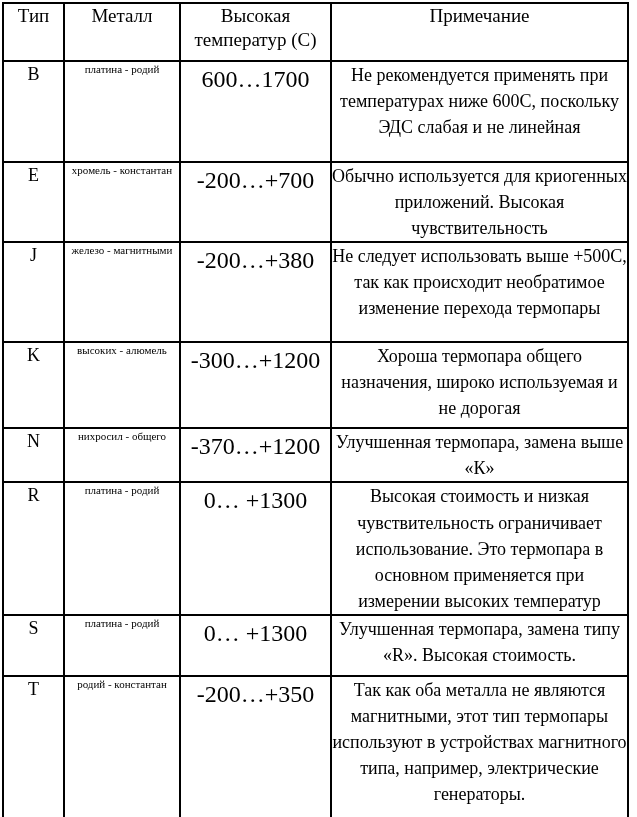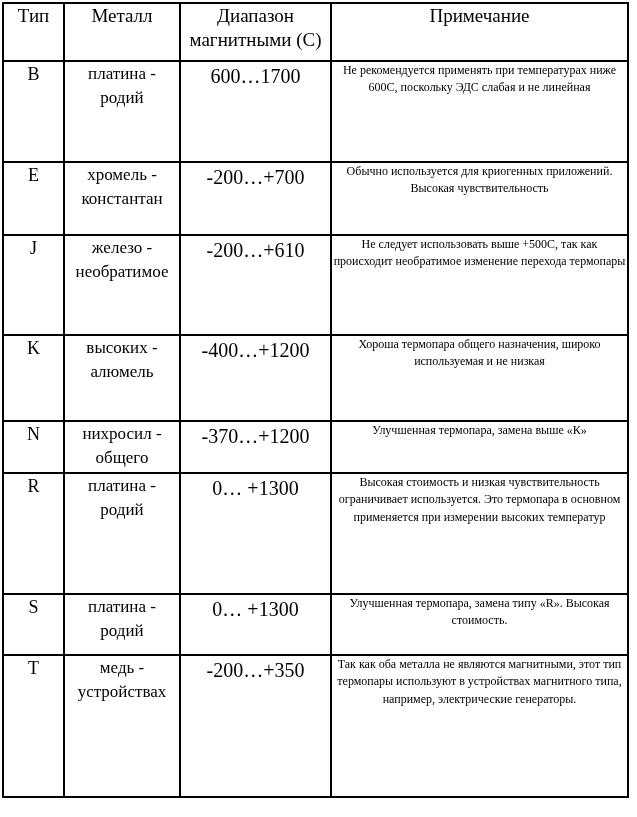--- a/index.html
+++ b/index.html
@@ -59,31 +59,31 @@
   tbody td {
     font-size: 18px;
     line-height: 1.42;
   }
 
   td.type-cell {
     font-size: 18px;
     padding-top: 8px;
   }
   td.metal-cell {
-    font-size: 17px;
+    font-size: 11px;
     padding-top: 9px;
     padding-left: 4px;
     padding-right: 4px;
   }
   td.range-cell {
-    font-size: 20px;
+    font-size: 24px;
     padding-top: 9px;
   }
   td.note-cell {
-    font-size: 12px;
+    font-size: 18px;
     padding-top: 8px;
     padding-bottom: 8px;
     padding-left: 8px;
     padding-right: 8px;
     line-height: 1.45;
   }
 
   
   tr.row-B td { height: 99px; }
   tr.row-E td { height: 71px; }
@@ -107,21 +107,21 @@
     </colgroup>
     <thead>
       <tr>
         <th>
           <span class="hdr-inner">Тип</span>
         </th>
         <th>
           <span class="hdr-inner">Металл</span>
         </th>
         <th>
-          <span class="hdr-inner">Диапазон магнитными (С)</span>
+          <span class="hdr-inner">Высокая температур (С)</span>
         </th>
         <th>
           <span class="hdr-inner">Примечание</span>
         </th>
       </tr>
     </thead>
     <tbody>
       <tr class="row-B">
         <td class="type-cell">B</td>
         <td class="metal-cell">платина - родий</td>
@@ -129,49 +129,49 @@
         <td class="note-cell">Не рекомендуется применять при температурах ниже 600С, поскольку ЭДС слабая и не линейная</td>
       </tr>
       <tr class="row-E">
         <td class="type-cell">E</td>
         <td class="metal-cell">хромель - константан</td>
         <td class="range-cell">-200…+700</td>
         <td class="note-cell">Обычно используется для криогенных приложений. Высокая чувствительность</td>
       </tr>
       <tr class="row-J">
         <td class="type-cell">J</td>
-        <td class="metal-cell">железо - необратимое</td>
-        <td class="range-cell">-200…+610</td>
+        <td class="metal-cell">железо - магнитными</td>
+        <td class="range-cell">-200…+380</td>
         <td class="note-cell">Не следует использовать выше +500С, так как происходит необратимое изменение перехода термопары</td>
       </tr>
       <tr class="row-K">
         <td class="type-cell">K</td>
         <td class="metal-cell">высоких - алюмель</td>
-        <td class="range-cell">-400…+1200</td>
-        <td class="note-cell">Хороша термопара общего назначения, широко используемая и не низкая</td>
+        <td class="range-cell">-300…+1200</td>
+        <td class="note-cell">Хороша термопара общего назначения, широко используемая и не дорогая</td>
       </tr>
       <tr class="row-N">
         <td class="type-cell">N</td>
         <td class="metal-cell">нихросил - общего</td>
         <td class="range-cell">-370…+1200</td>
         <td class="note-cell">Улучшенная термопара, замена выше «К»</td>
       </tr>
       <tr class="row-R">
         <td class="type-cell">R</td>
         <td class="metal-cell">платина - родий</td>
         <td class="range-cell">0… +1300</td>
-        <td class="note-cell">Высокая стоимость и низкая чувствительность ограничивает используется. Это термопара в основном применяется при измерении высоких температур</td>
+        <td class="note-cell">Высокая стоимость и низкая чувствительность ограничивает использование. Это термопара в основном применяется при измерении высоких температур</td>
       </tr>
       <tr class="row-S">
         <td class="type-cell">S</td>
         <td class="metal-cell">платина - родий</td>
         <td class="range-cell">0… +1300</td>
         <td class="note-cell">Улучшенная термопара, замена типу «R». Высокая стоимость.</td>
       </tr>
       <tr class="row-T">
         <td class="type-cell">T</td>
-        <td class="metal-cell">медь - устройствах</td>
+        <td class="metal-cell">родий - константан</td>
         <td class="range-cell">-200…+350</td>
         <td class="note-cell">Так как оба металла не являются магнитными, этот тип термопары используют в устройствах магнитного типа, например,  электрические генераторы.</td>
       </tr>
     </tbody>
   </table>
 </div>
 
 </body></html>

